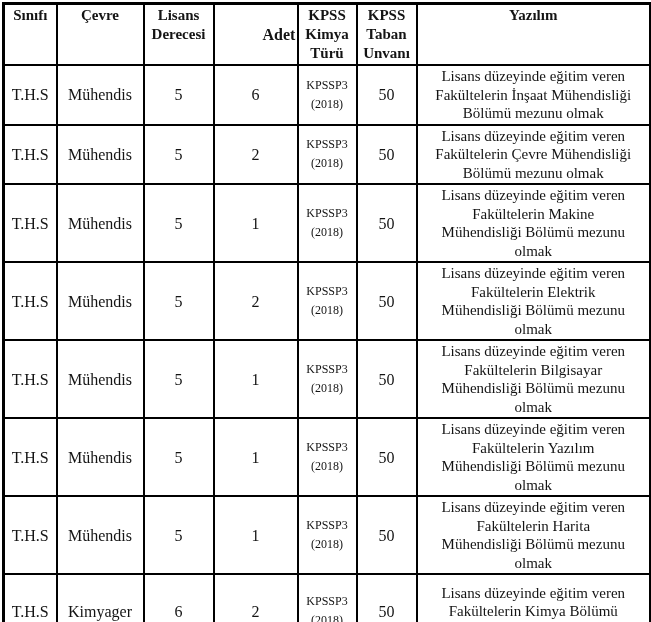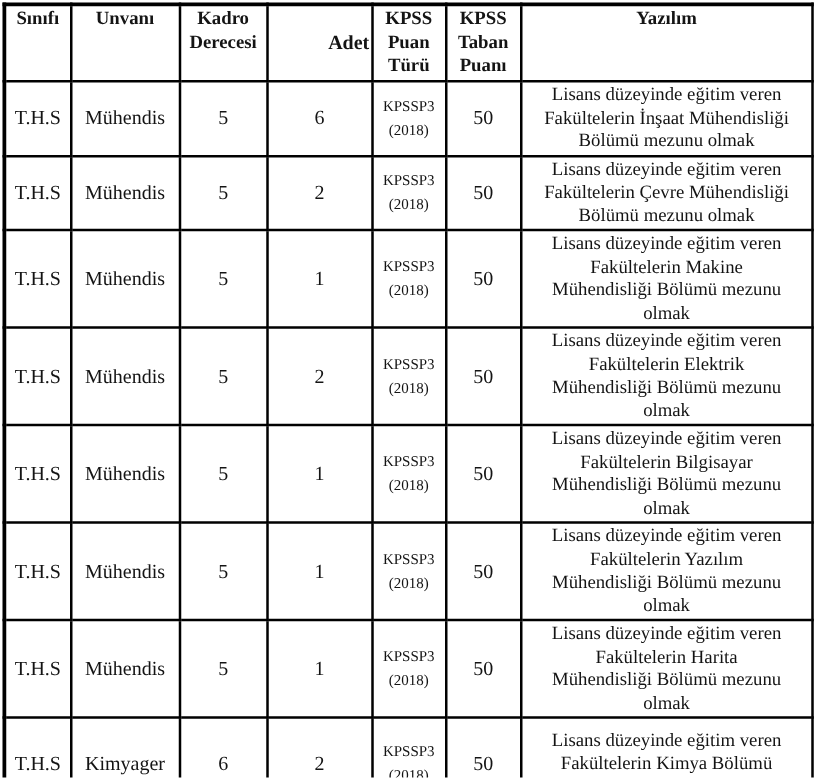--- a/index.html
+++ b/index.html
@@ -87,25 +87,25 @@
         <col class="c-unvani">
         <col class="c-kadro">
         <col class="c-adet">
       <col class="c-turu">
         <col class="c-taban">
         <col class="c-nitelik">
     </colgroup>
     <thead>
       <tr>
         <th>Sınıfı</th>
-        <th>Unvanı</th>
-        <th>Kadro Derecesi</th>
+        <th>Çevre</th>
+        <th>Lisans Derecesi</th>
         <th class="v-mid h-adet">Adet</th>
-        <th>KPSS Puan Türü</th>
-        <th>KPSS Taban Puanı</th>
+        <th>KPSS Kimya Türü</th>
+        <th>KPSS Taban Unvanı</th>
         <th>Yazılım</th>
       </tr>
     </thead>
     <tbody>
       <tr>
         <td>T.H.S</td>
         <td>Mühendis</td>
         <td>5</td>
         <td>6</td>
         <td class="td-turu">KPSSP3

